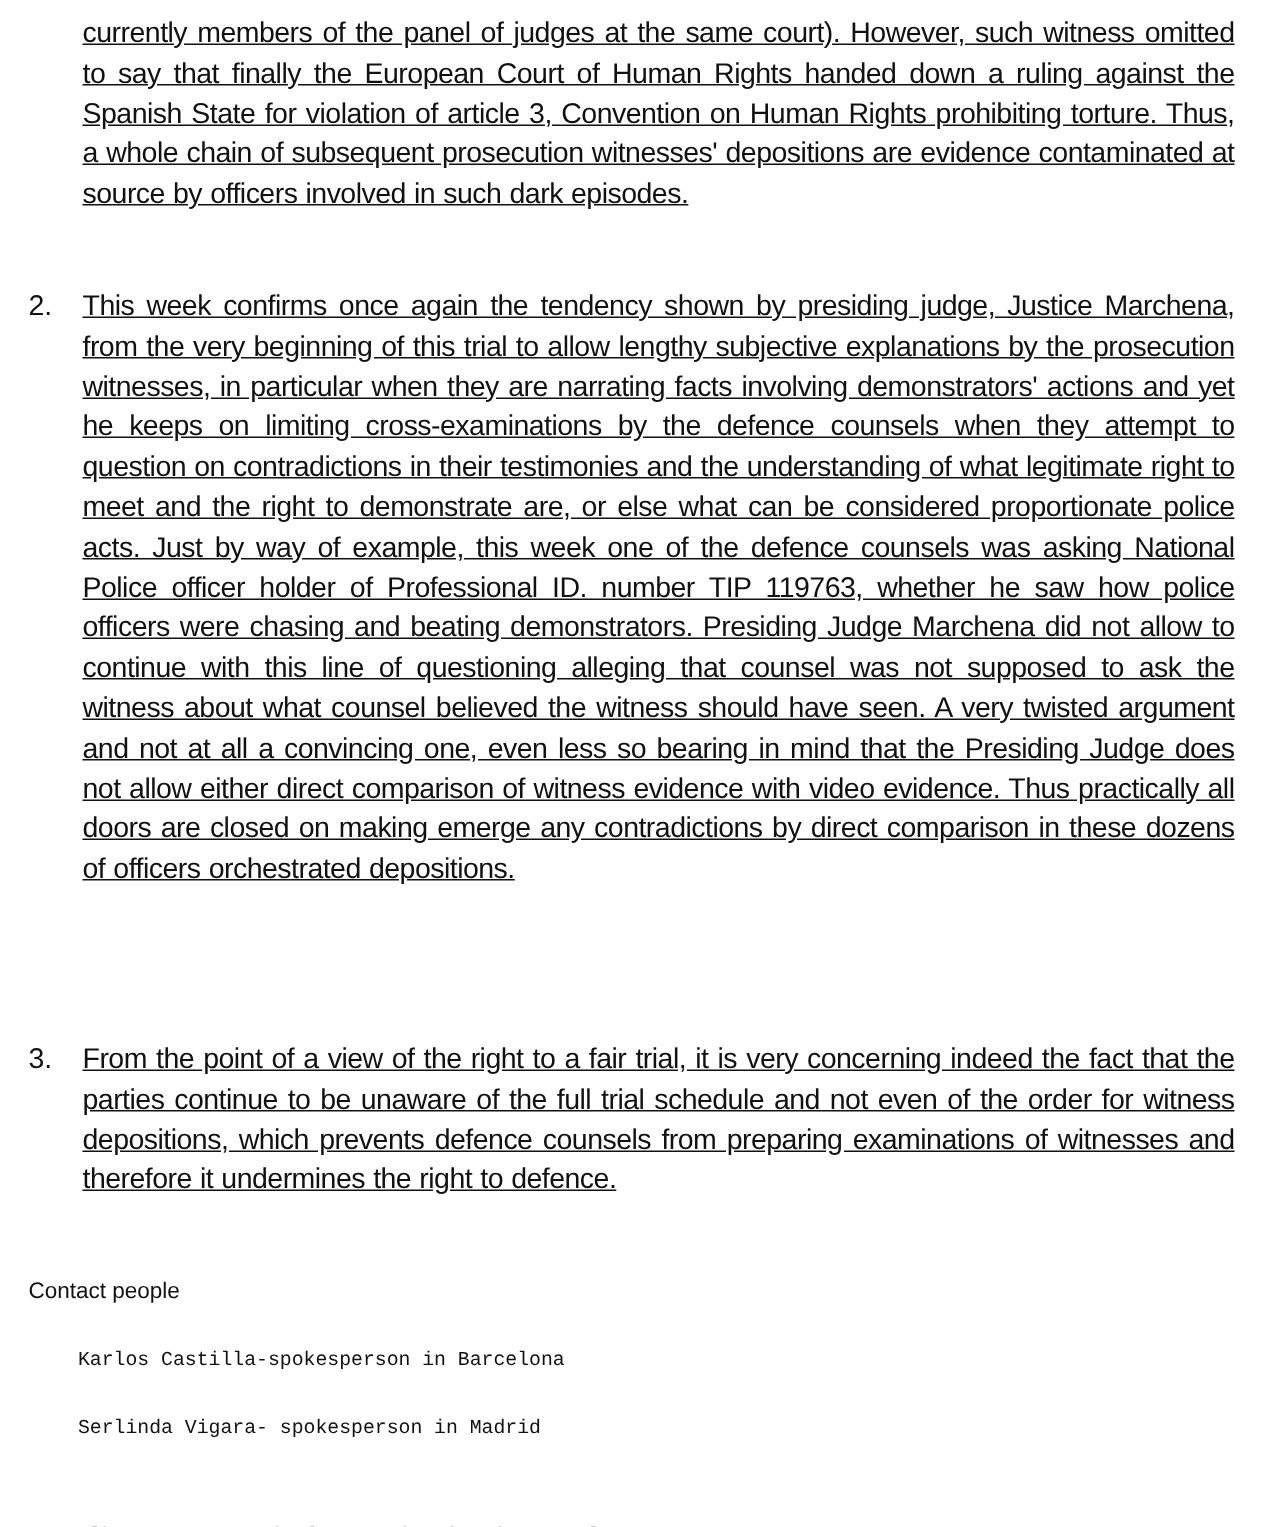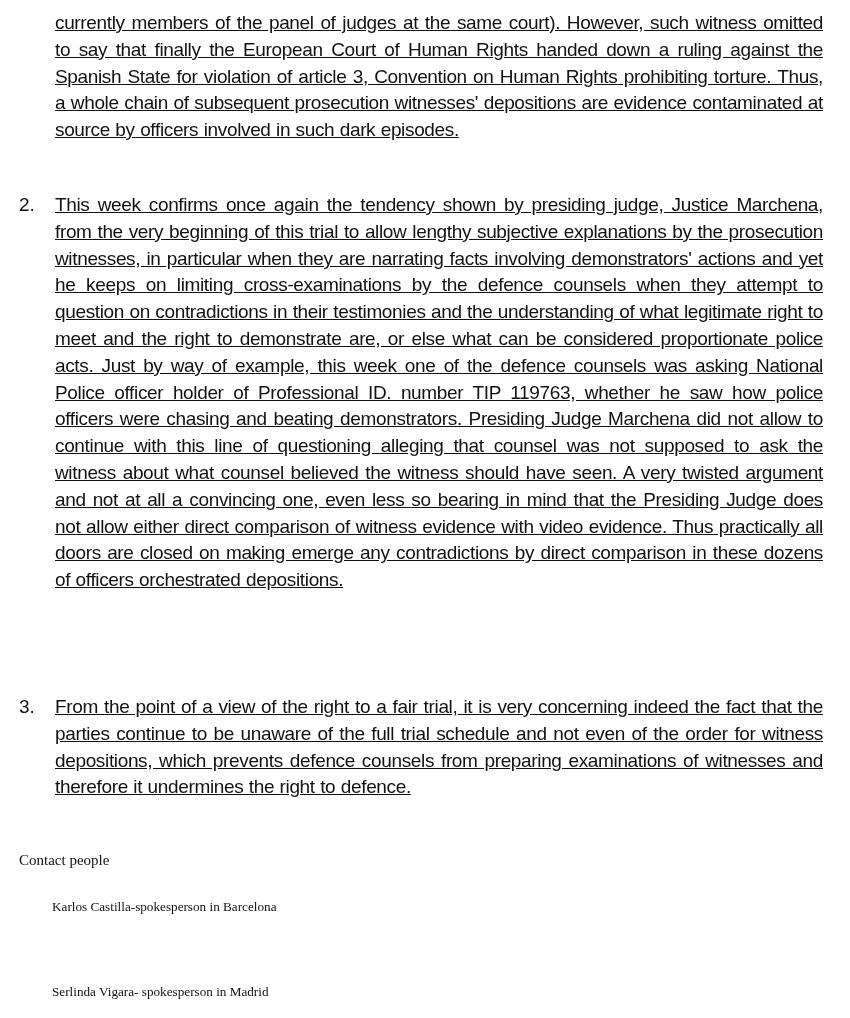--- a/index.html
+++ b/index.html
@@ -13,36 +13,36 @@
       transform-origin: left top;
       text-decoration: underline;
     }
     .num {
       position: absolute; left: 19px;
       font-family: "Liberation Sans", sans-serif;
       font-size: 19px; line-height: 26.8px;
     }
     .contacts-title {
       position: absolute; left: 19px; top: 852px;
-      font-family: Liberation Serif, serif; font-size: 15px; color: #111;
+      font-family: Liberation Sans, sans-serif; font-size: 15px; color: #111;
     }
     .contact {
       position: absolute; left: 52px;
-      font-family: Liberation Serif, serif; font-size: 13.2px; color: #111;
+      font-family: Liberation Mono, monospace; font-size: 13.2px; color: #111;
     }
   </style>
 </head>
 <body>
 
 <div class="doc">
   <p class="para" style="top:0; margin:0; padding-top:10px;">currently members of the panel of judges at the same court). However, such witness omitted to say that finally the European Court of Human Rights handed down a ruling against the Spanish State for violation of article 3, Convention on Human Rights prohibiting torture. Thus, a whole chain of subsequent prosecution witnesses' depositions are evidence contaminated at source by officers involved in such dark episodes.</p>
 
   <span class="num" style="top:192px;">2.</span>
   <p class="para" style="top:192px; margin:0;">This week confirms once again the tendency shown by presiding judge, Justice Marchena, from the very beginning of this trial to allow lengthy subjective explanations by the prosecution witnesses, in particular when they are narrating facts involving demonstrators' actions and yet he keeps on limiting cross-examinations by the defence counsels when they attempt to question on contradictions in their testimonies and the understanding of what legitimate right to meet and the right to demonstrate are, or else what can be considered proportionate police acts.  Just by way of example, this week one of the defence counsels was asking National Police officer holder of Professional ID. number TIP 119763, whether he saw how police officers were chasing and beating demonstrators. Presiding Judge Marchena did not allow to continue with this line of questioning alleging that counsel was not supposed to ask the witness about what counsel believed the witness should have seen. A very twisted argument and not at all a convincing one, even less so bearing in mind that the Presiding Judge does not allow either direct comparison of witness evidence with video evidence. Thus practically all doors are closed on making emerge any contradictions by direct comparison in these dozens of officers orchestrated depositions.</p>
 
   <span class="num" style="top:694px;">3.</span>
   <p class="para" style="top:694px; margin:0;">From the point of a view of the right to a fair trial, it is very concerning indeed the fact that the parties continue to be unaware of the full trial schedule and not even of the order for witness depositions, which prevents defence counsels from preparing examinations of witnesses and therefore it undermines the right to defence.</p>
 
   <div class="contacts-title">Contact people</div>
   <div class="contact" style="top:899px;">Karlos Castilla-spokesperson in Barcelona</div>
-  <div class="contact" style="top:944px;margin-top:40px;">Serlinda Vigara-  spokesperson in Madrid</div>
+  <div class="contact" style="top:944px;">Serlinda Vigara-  spokesperson in Madrid</div>
   <div class="contact" style="top:989px;margin-top:27px;">Alba Ortega- Head of Communication in Barcelona</div>
 </div>
 
 </body></html>

